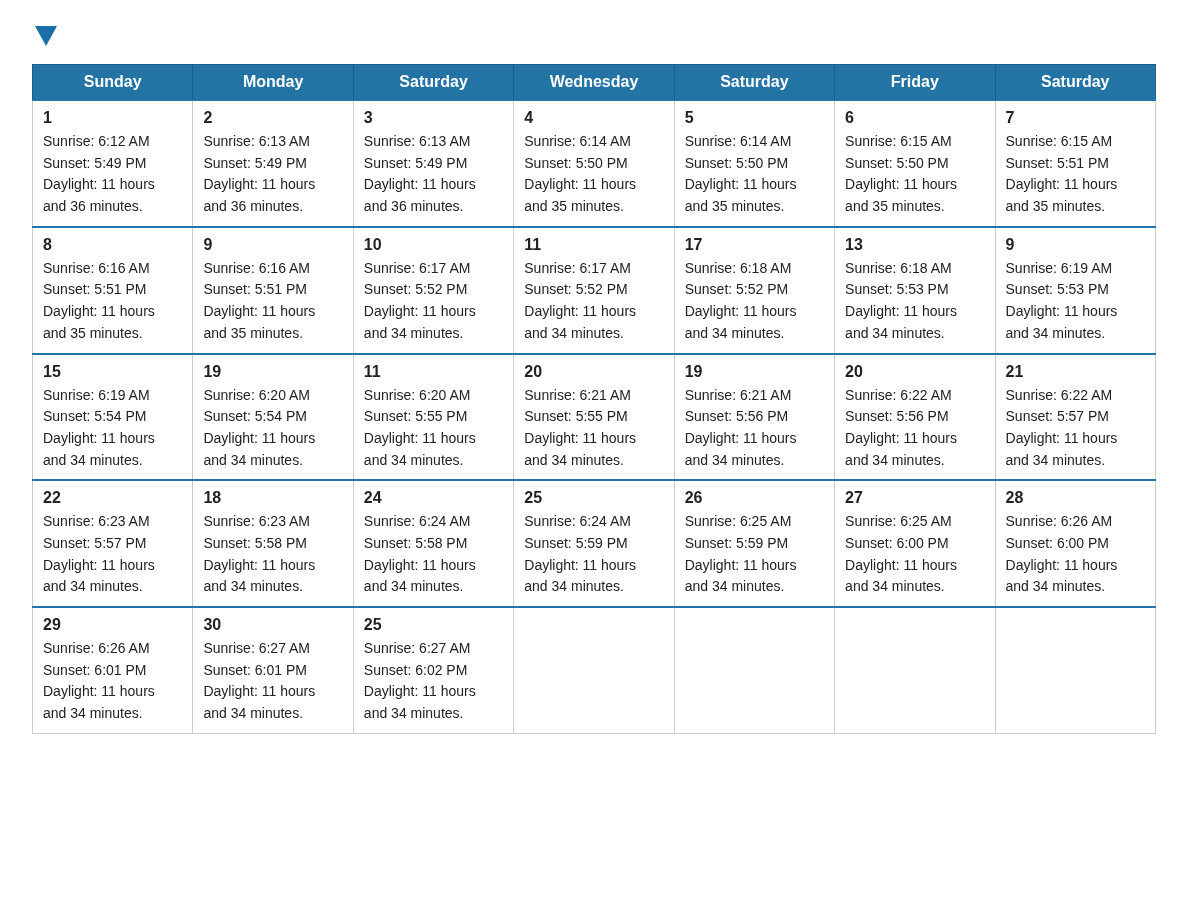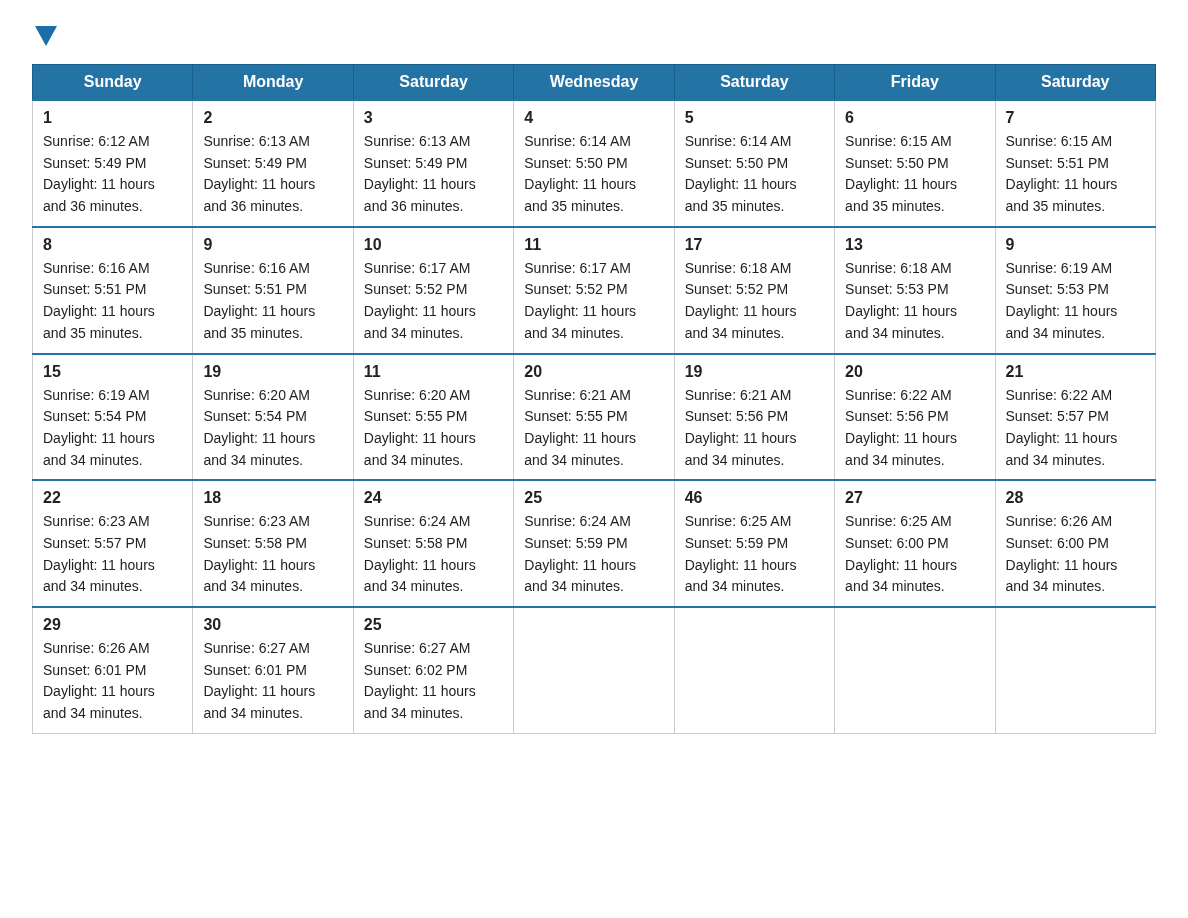--- a/index.html
+++ b/index.html
@@ -227,21 +227,21 @@
         </td>
         <td>
           <div class="day-num">24</div>
           <div class="day-info">Sunrise: 6:24 AM<br>Sunset: 5:58 PM<br>Daylight: 11 hours<br>and 34 minutes.</div>
         </td>
         <td>
           <div class="day-num">25</div>
           <div class="day-info">Sunrise: 6:24 AM<br>Sunset: 5:59 PM<br>Daylight: 11 hours<br>and 34 minutes.</div>
         </td>
         <td>
-          <div class="day-num">46</div>
+          <div class="day-num">26</div>
           <div class="day-info">Sunrise: 6:25 AM<br>Sunset: 5:59 PM<br>Daylight: 11 hours<br>and 34 minutes.</div>
         </td>
         <td>
           <div class="day-num">27</div>
           <div class="day-info">Sunrise: 6:25 AM<br>Sunset: 6:00 PM<br>Daylight: 11 hours<br>and 34 minutes.</div>
         </td>
         <td>
           <div class="day-num">28</div>
           <div class="day-info">Sunrise: 6:26 AM<br>Sunset: 6:00 PM<br>Daylight: 11 hours<br>and 34 minutes.</div>
         </td>

